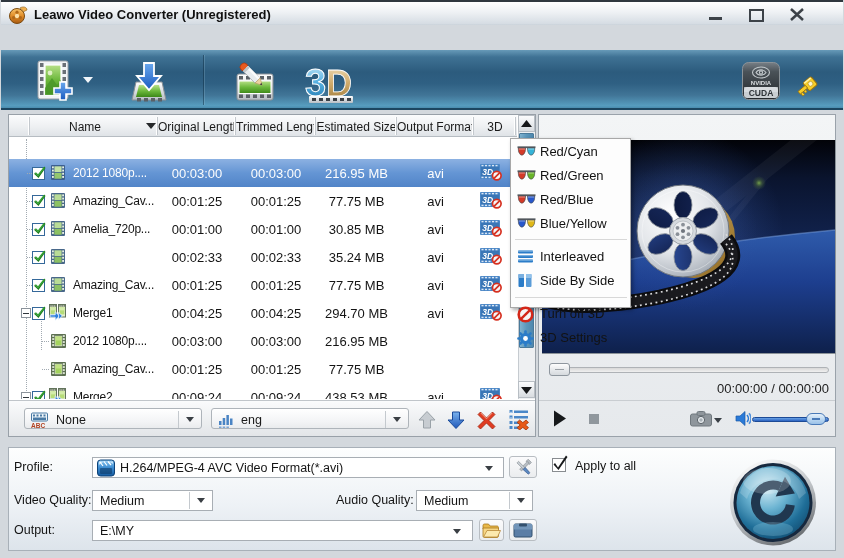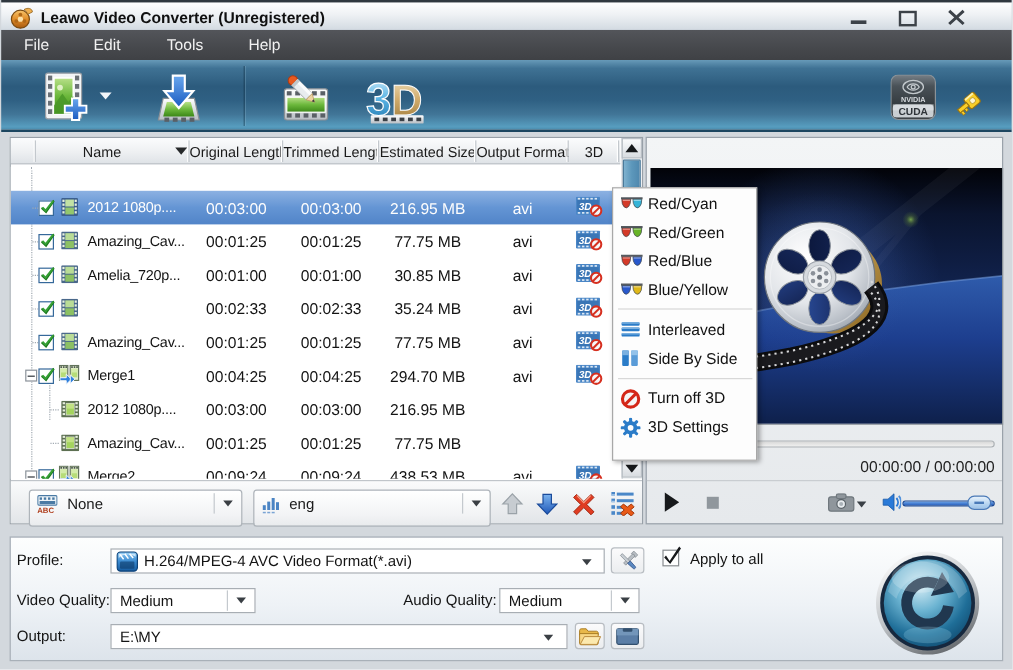--- a/index.html
+++ b/index.html
@@ -15,32 +15,32 @@
 .hsep{position:absolute;top:2px;width:1px;height:18px;background:#c3c8cd;box-shadow:-1px 0 0 #ffffff;}
 .hlab{position:absolute;top:5px;font-size:12px;color:#1a1a1a;text-align:center;white-space:nowrap;overflow:hidden;}
 #rows{position:absolute;left:9px;top:139px;width:508px;height:260px;background:#fff;overflow:hidden;}
 .row{position:absolute;left:0;width:508px;height:28px;margin-top:20px;}
 .row .cell{position:absolute;top:7px;font-size:13px;color:#141414;text-align:center;white-space:nowrap;}
 .row.sel{background:linear-gradient(#8cb1e2,#6495d4 50%,#5184c8);}
 .row.sel .cell{color:#fdfdfd;}
 .cb{position:absolute;width:13px;height:13px;top:7.5px;background:#fff;border:1px solid #35689a;}
 .cb svg{position:absolute;left:-1px;top:-3px;}
 #ltool{position:absolute;left:9px;top:400px;width:526px;height:36px;background:linear-gradient(#fafbfc,#eceef0 60%,#e2e5e8);border-top:1px solid #c0c5ca;}
-.combo{position:absolute;height:31px;background:linear-gradient(#ffffff,#f2f3f5 70%,#e9ebed);border:1px solid #aeb4ba;border-radius:3px;}
+.combo{position:absolute;height:21px;background:linear-gradient(#ffffff,#f2f3f5 70%,#e9ebed);border:1px solid #aeb4ba;border-radius:3px;}
 .combo .ctext{position:absolute;top:4px;font-size:12.5px;color:#1a1a1a;}
 .cbtn{position:absolute;top:2px;width:24px;height:17px;border-left:1px solid #c4c9ce;}
 .darr{position:absolute;width:0;height:0;border-left:4.5px solid transparent;border-right:4.5px solid transparent;border-top:5px solid #3a3f44;}
 #rpanel{position:absolute;left:538px;top:114px;width:298px;height:323px;background:linear-gradient(#f3f5f6,#e6e9ec);border:1px solid #9aa2aa;}
 #ptime{position:absolute;left:600px;top:381px;width:229px;text-align:right;font-size:13px;color:#222;}
 #bpanel{position:absolute;left:8px;top:447px;width:828px;height:104px;background:linear-gradient(#fdfefe,#eef2f6 55%,#dde4eb);border:1px solid #a8b0b8;}
 .blab{position:absolute;font-size:12.5px;color:#141414;}
 .bcombo{position:absolute;height:20px;background:#fff;border:1px solid #a8aeb4;}
 .bcombo .ctext{position:absolute;top:2px;left:7px;font-size:12.5px;color:#141414;white-space:nowrap;}
 .btn{position:absolute;background:linear-gradient(#fbfbfc,#ebedef);border:1px solid #b8bdc2;border-radius:3px;}
-#menu{position:absolute;left:510px;top:156px;width:121px;height:228px;background:#fdfdfd;border:1px solid #a8a8a8;box-shadow:2px 2px 4px rgba(0,0,0,.35);z-index:50;}
+#menu{position:absolute;left:510px;top:138px;width:121px;height:170px;background:#fdfdfd;border:1px solid #a8a8a8;box-shadow:2px 2px 4px rgba(0,0,0,.35);z-index:50;}
 .mi{position:absolute;left:1px;width:118px;height:24px;}
 .mi .mtext{position:absolute;left:28px;top:4px;font-size:13px;color:#121212;}
 .mi svg{position:absolute;left:5px;top:4px;}
 .msep{position:absolute;left:4px;width:112px;height:1px;background:#d8d8d8;}
 
 </style></head>
 <body>
 <div id="win">
 <div id="title">
       <div class="txt">Leawo Video Converter (Unregistered)</div>
@@ -57,26 +57,20 @@
         <circle cx="9" cy="7.2" r="1.6" fill="#b06818"></circle>
         <circle cx="5.6" cy="12.6" r="1.6" fill="#b06818"></circle>
         <circle cx="12.4" cy="12.6" r="1.6" fill="#b06818"></circle>
         <path d="M12 3 C15 1 19 2 19 5 L15 7 C14.5 5 13 3.5 12 3 Z" fill="#f0b050" stroke="#8a5a14" stroke-width="0.6"></path>
       </svg>
       <svg class="abs" style="left:700px;top:5px" width="120" height="16" viewBox="0 0 120 16">
         <rect x="8" y="10" width="13" height="3" fill="#3c4248"></rect>
         <rect x="49" y="3" width="13" height="11" fill="none" stroke="#3c4248" stroke-width="2"></rect>
         <path d="M90 2 L102 13 M102 2 L90 13" stroke="#3c4248" stroke-width="2.5"></path>
       </svg>
-    </div>
-<div id="menubar">
-      <span style="left:19px">File</span>
-      <span style="left:77px">Edit</span>
-      <span style="left:138px">Tools</span>
-      <span style="left:206px">Help</span>
     </div>
 <div id="toolbar"></div>
     <div class="abs" style="left:203px;top:55px;width:1px;height:50px;background:rgba(10,40,60,.45);box-shadow:1px 0 0 rgba(160,200,220,.25)"></div>
     <svg class="abs" style="left:36px;top:60px" width="62" height="44" viewBox="0 0 62 44">
 <defs>
  <linearGradient id="grn" x1="0" y1="0" x2="0" y2="1">
           <stop offset="0" stop-color="#b8e088"></stop>
           <stop offset="0.5" stop-color="#6cb83c"></stop>
           <stop offset="1" stop-color="#3c8818"></stop>
         </linearGradient>

